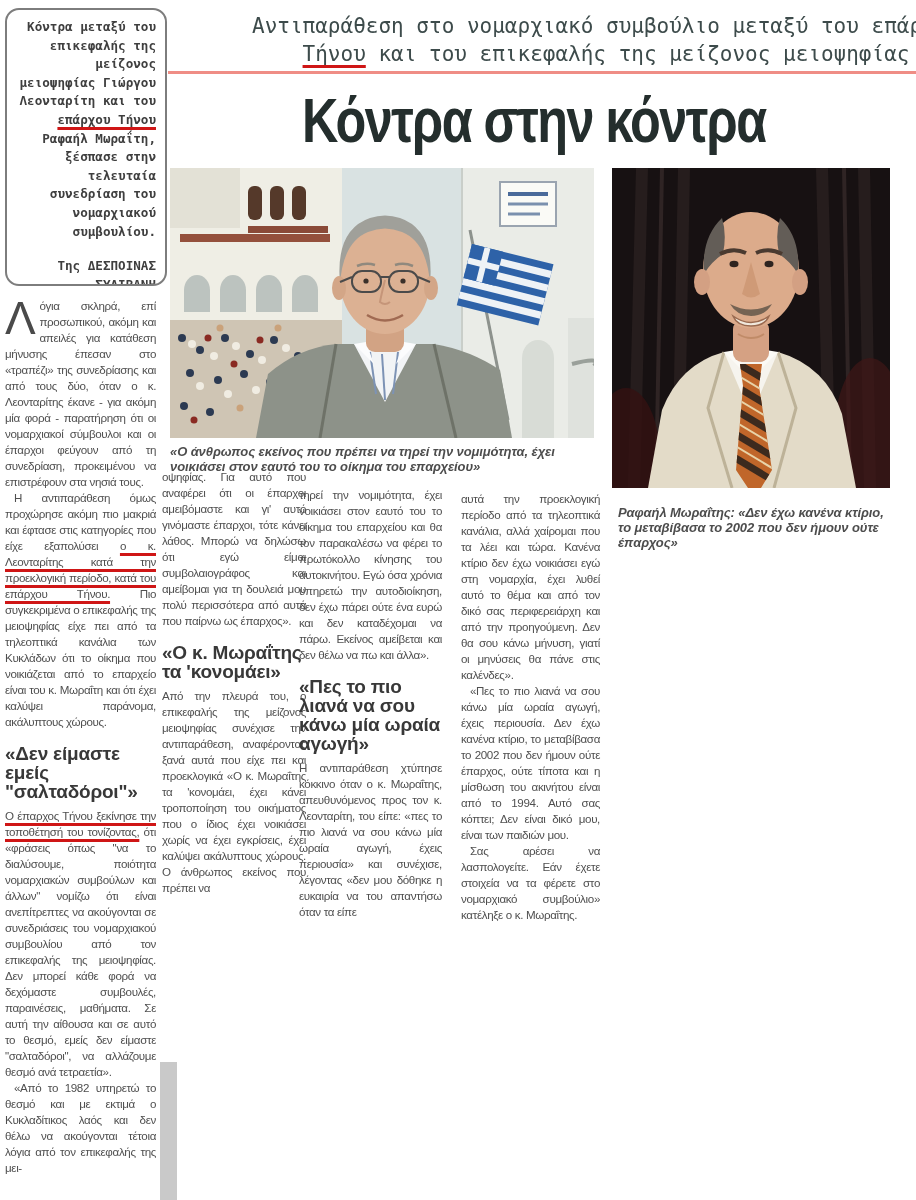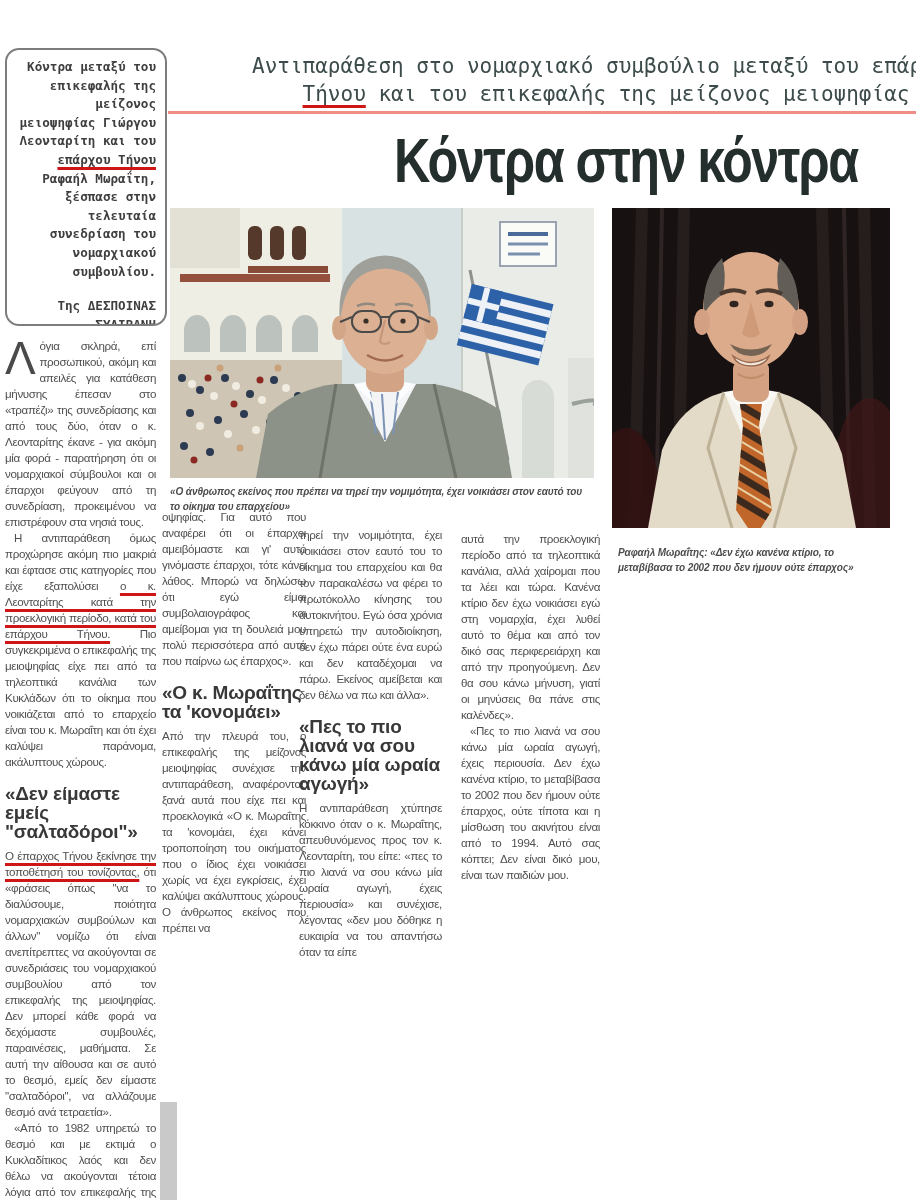--- a/index.html
+++ b/index.html
@@ -4,21 +4,21 @@
 <style>
   :root{
     --red:#cf1616; --pink:#ef8d85; --kicker:#3d4b4b; --headline:#242e2d;
     --body:#4f4f4f; --sub:#383838; --graystrip:#c9c9c9;
   }
   html,body{margin:0;padding:0;}
   body{
     width:916px;height:1200px;background:#ffffff;position:relative;overflow:hidden;
     font-family:"Liberation Sans",sans-serif;color:var(--body);
   }
-  .abs{position:absolute;margin-top:40px;}
+  .abs{position:absolute;}
 
   
   .lead-box{
     left:5px;top:8px;width:140px;height:258px;
     border:2px solid #7d7d7d;border-radius:14px;padding:8px 9px;
     font-family:"DejaVu Sans Mono",monospace;font-weight:700;
     font-size:12.6px;line-height:18.6px;color:#3f3f3f;text-align:right;overflow:hidden;
   }
   .lead-box .byline{margin:16px 0 0 0;}
   .lead-box p{margin:0;}
@@ -26,35 +26,35 @@
 
   
   .kicker{
     left:168px;top:12px;width:876px;text-align:center;
     font-family:"DejaVu Sans Mono",monospace;font-size:21px;line-height:28px;
     color:var(--kicker);font-weight:400;
   }
   .pink-rule{left:168px;top:71px;width:748px;height:3px;background:var(--pink);}
 
   
-  .headline{left:170px;top:84px;width:746px;text-align:right;}
+  .headline{left:161px;top:84px;width:746px;text-align:center;}
   .headline-text{
     display:inline-block;transform:scaleX(0.8);transform-origin:50% 50%;
     font-weight:700;font-size:63px;letter-spacing:-2px;color:var(--headline);
     font-family:"Liberation Sans",sans-serif;white-space:nowrap;
   }
 
   
   .photo1{left:170px;top:168px;width:424px;height:270px;overflow:hidden;}
   .photo2{left:612px;top:168px;width:278px;height:320px;overflow:hidden;}
   .photo1 svg,.photo2 svg{display:block;}
 
   
   .caption{
-    font-style:italic;font-weight:700;font-size:10px;line-height:15px;color:#4d4d4d;
+    font-style:italic;font-weight:700;font-size:13px;line-height:15px;color:#4d4d4d;
     letter-spacing:-0.1px;
   }
   .caption1{left:170px;top:444px;width:424px;}
   .caption2{left:618px;top:505px;width:272px;}
 
   
   .col{
     font-size:11.6px;line-height:16px;letter-spacing:-0.35px;
     text-align:justify;color:var(--body);
   }
@@ -297,15 +297,16 @@
     <p class="noind"><span>Από την πλευρά του, ο επικεφαλής της μείζονος μειοψηφίας συνέχισε την αντιπαράθεση, αναφέροντας ξανά αυτά που είχε πει και προεκλογικά «Ο κ. Μωραΐτης τα 'κονομάει, έχει κάνει τροποποίηση του οικήματος που ο ίδιος έχει νοικιάσει χωρίς να έχει εγκρίσεις, έχει καλύψει ακάλυπτους χώρους. Ο άνθρωπος εκείνος που πρέπει να</span></p>
   </div>
 <div class="abs col col-3">
     <p class="noind"><span>τηρεί την νομιμότητα, έχει νοικιάσει στον εαυτό του το οίκημα του επαρχείου και θα τον παρακαλέσω να φέρει το πρωτόκολλο κίνησης του αυτοκινήτου. Εγώ όσα χρόνια υπηρετώ την αυτοδιοίκηση, δεν έχω πάρει ούτε ένα ευρώ και δεν καταδέχομαι να πάρω. Εκείνος αμείβεται και δεν θέλω να πω και άλλα».</span></p>
     <h3>«Πες το πιο λιανά να σου κάνω μία ωραία αγωγή»</h3>
     <p class="noind"><span>Η αντιπαράθεση χτύπησε κόκκινο όταν ο κ. Μωραΐτης, απευθυνόμενος προς τον κ. Λεονταρίτη, του είπε: «πες το πιο λιανά να σου κάνω μία ωραία αγωγή, έχεις περιουσία» και συνέχισε, λέγοντας «δεν μου δόθηκε η ευκαιρία να του απαντήσω όταν τα είπε</span></p>
   </div>
 <div class="abs col col-4">
     <p class="noind"><span>αυτά την προεκλογική περίοδο από τα τηλεοπτικά κανάλια, αλλά χαίρομαι που τα λέει και τώρα. Κανένα κτίριο δεν έχω νοικιάσει εγώ στη νομαρχία, έχει λυθεί αυτό το θέμα και από τον δικό σας περιφερειάρχη και από την προηγούμενη. Δεν θα σου κάνω μήνυση, γιατί οι μηνύσεις θα πάνε στις καλένδες».</span></p>
     <p><span>«Πες το πιο λιανά να σου κάνω μία ωραία αγωγή, έχεις περιουσία. Δεν έχω κανένα κτίριο, το μεταβίβασα το 2002 που δεν ήμουν ούτε έπαρχος, ούτε τίποτα και η μίσθωση του ακινήτου είναι από το 1994. Αυτό σας κόπτει; Δεν είναι δικό μου, είναι των παιδιών μου.</span></p>
+    <p><span>Σας αρέσει να λασπολογείτε. Εάν έχετε στοιχεία να τα φέρετε στο νομαρχιακό συμβούλιο» κατέληξε ο κ. Μωραΐτης.</span></p>
   </div>
 
 <div class="abs gray-strip"></div>
 
 </body></html>

